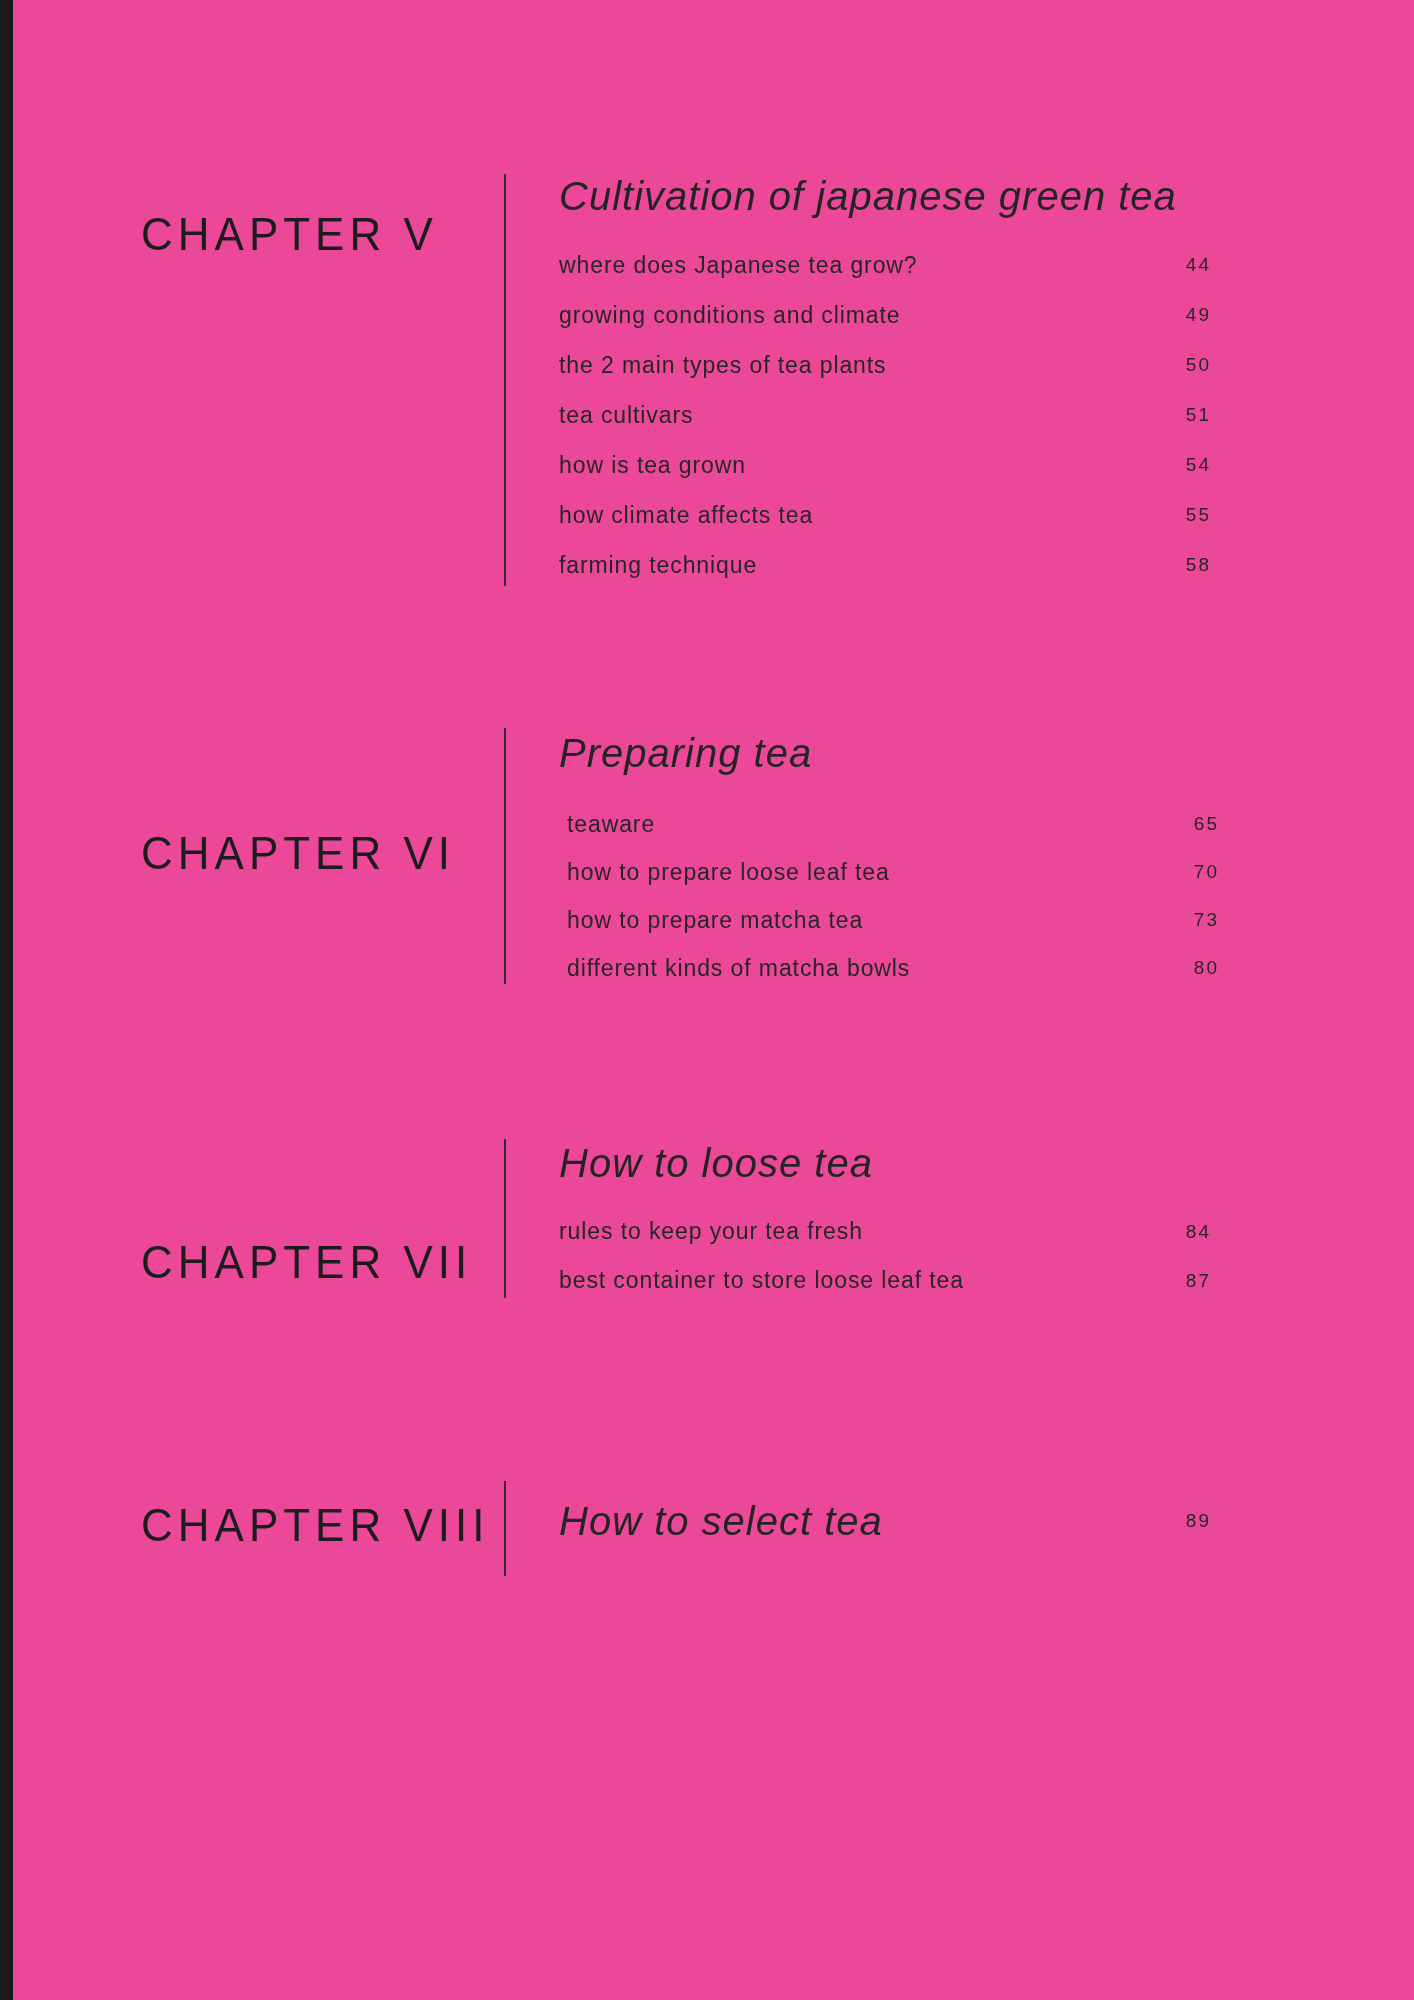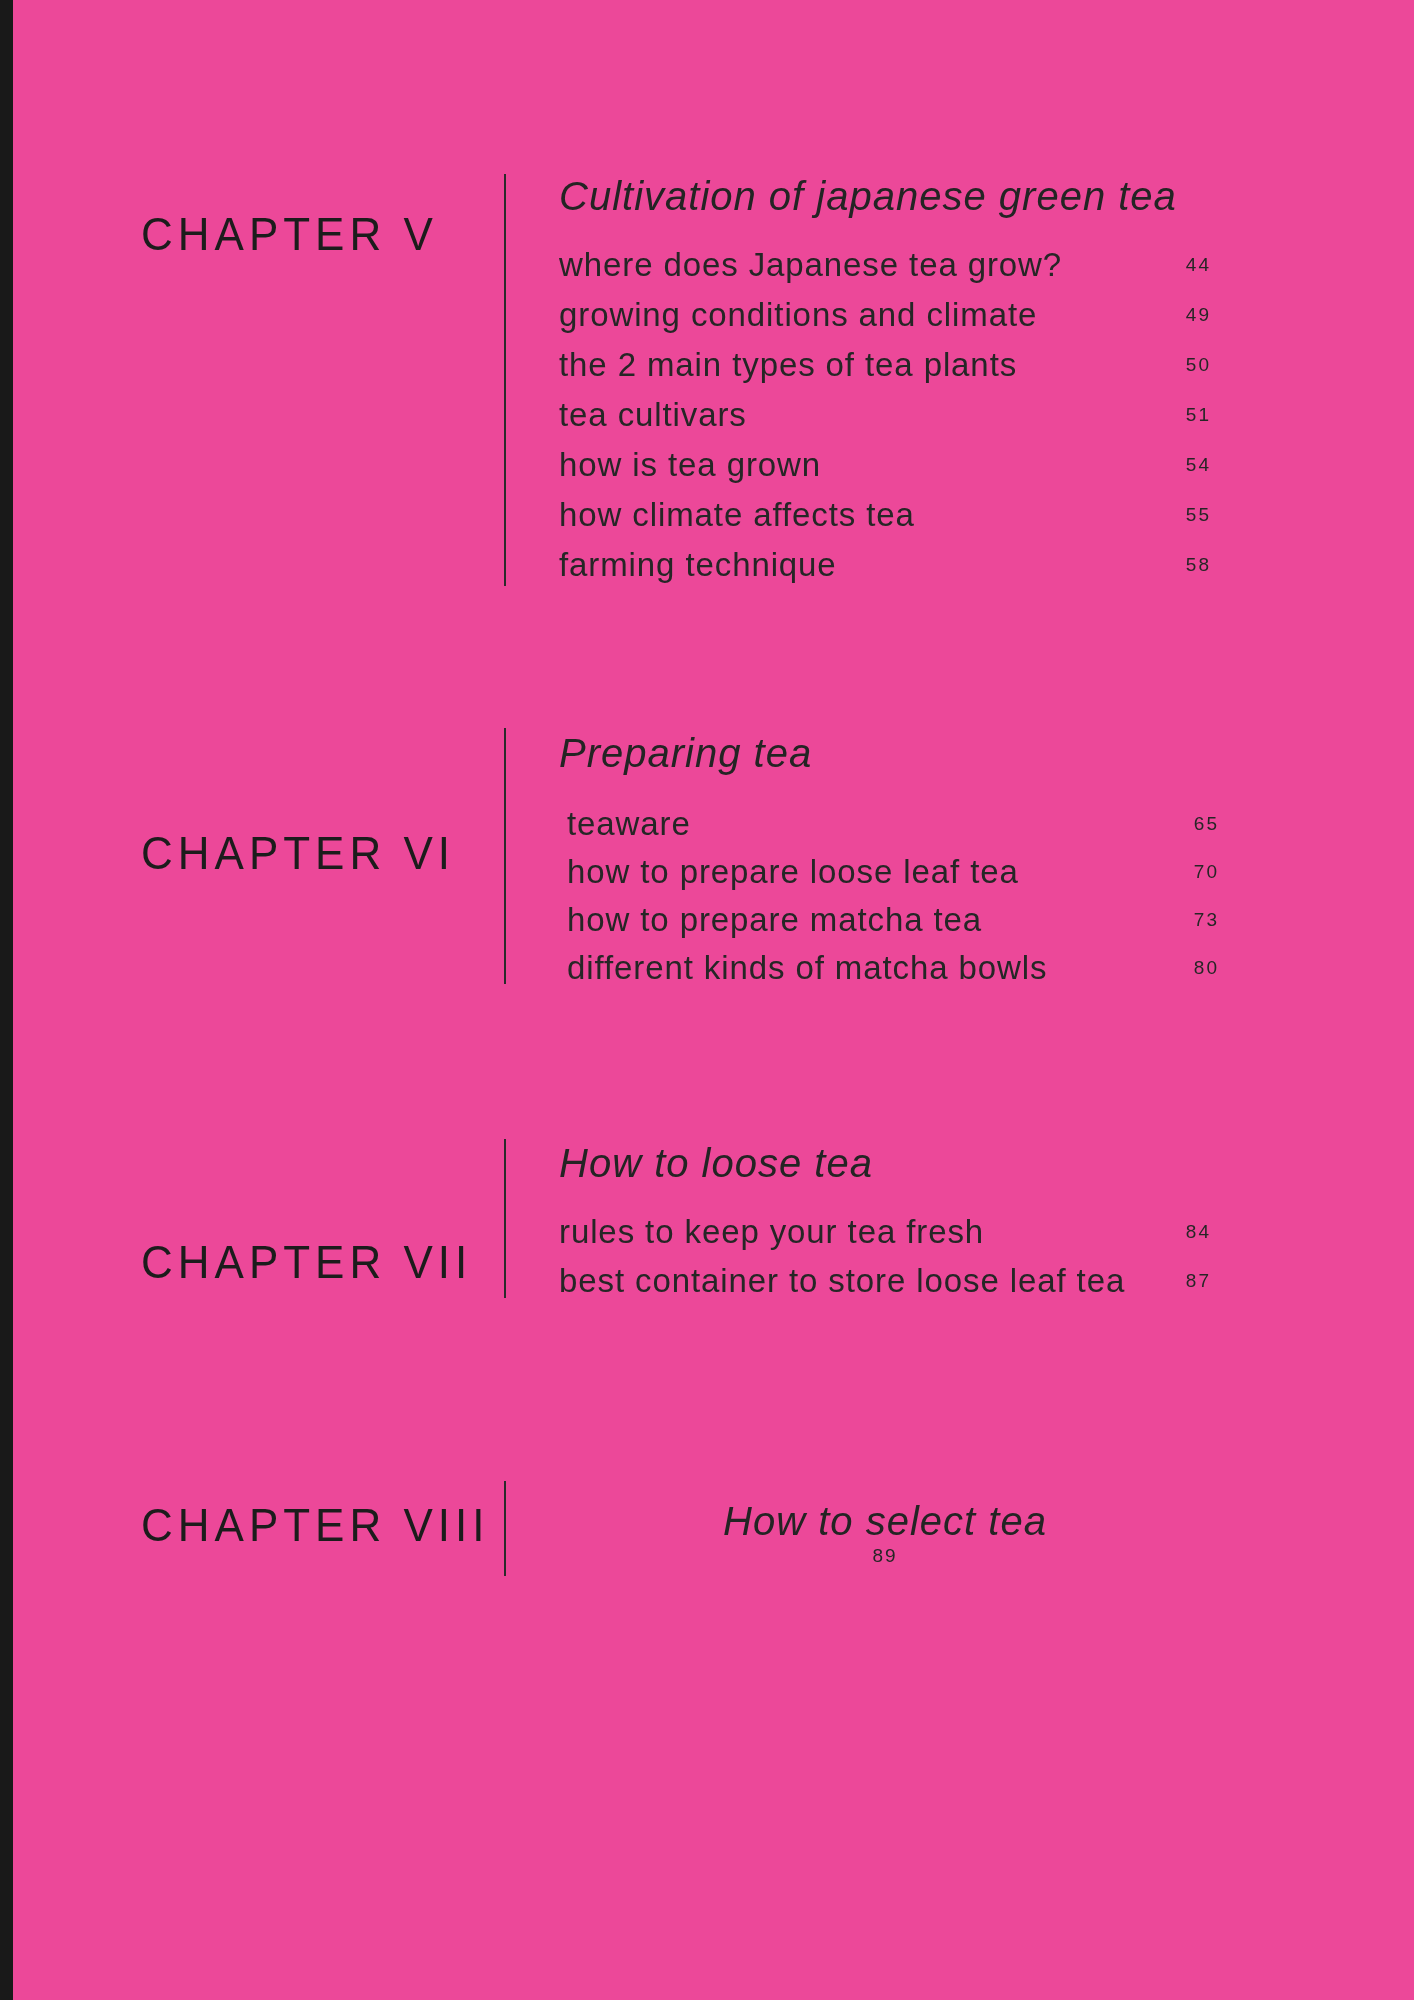--- a/index.html
+++ b/index.html
@@ -57,21 +57,21 @@
     font-style: italic;
   }
   .entries { width: 100%; }
   .entry-row {
     display: flex;
     justify-content: space-between;
     align-items: center;
     width: 100%;
   }
   .entry-label {
-    font-size: 33px;
+    font-size: 23px;
     letter-spacing: 0.9px;
     color: #262626;
     white-space: nowrap;
   }
   .entry-page {
     font-size: 19px;
     letter-spacing: 2px;
     color: #262626;
   }
   
@@ -95,21 +95,20 @@
   
   .label-viii   { top: 1503px; }
   .rule-viii    { top: 1481px; height: 95px; }
   .content-viii { top: 1497px; }
   .title-row {
     display: flex;
     justify-content: space-between;
     align-items: center;
     height: 48px;
     width: 100%;
-    flex-direction: column;
   }
 </style>
 </head>
 <body>
 
 <div class="page">
   <div class="edge-bar"></div>
 
   <div class="chapter-label label-v">CHAPTER V</div>
   <div class="rule rule-v"></div>

